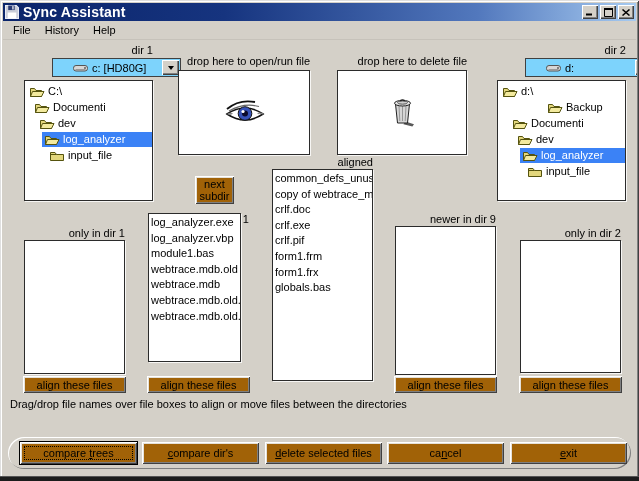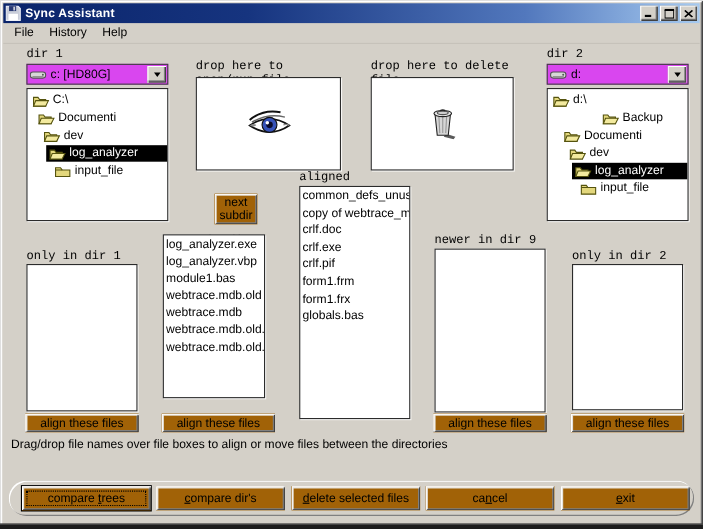--- a/index.html
+++ b/index.html
@@ -6,52 +6,52 @@
   #screen{position:relative;width:639px;height:481px;background:#d4d0c8;overflow:hidden;
     font-family:"Liberation Sans", sans-serif;font-size:11px;color:#000;}
   .window-frame{position:absolute;inset:0;pointer-events:none;
     box-shadow:inset 1px 1px 0 #dfdfdf, inset -1px -1px 0 #404040,
                inset 2px 2px 0 #ffffff, inset -2px -2px 0 #808080;}
   .bottom-strip{position:absolute;left:0;bottom:0;width:639px;height:4px;background:#1c1c1c;border-top:1px solid #555;}
   
   .titlebar{position:absolute;left:3px;top:3px;width:633px;height:18px;display:flex;align-items:center;
     background:linear-gradient(90deg,#0a246a 0%,#16347f 35%,#5278bd 75%,#a6caf0 100%);padding-left:2px;box-sizing:border-box;}
   .app-icon{width:14px;height:14px;margin-right:4px;display:inline-flex;}
-  .title{color:#fff;font-weight:bold;font-size:11px;letter-spacing:.2px;}
+  .title{color:#fff;font-weight:bold;font-size:14px;letter-spacing:.2px;}
   .tb-btns{margin-left:auto;margin-right:2px;display:flex;}
   .tb-btn{width:16px;height:14px;margin-left:2px;background:#d4d0c8;border:0;padding:0;
     display:inline-flex;align-items:center;justify-content:center;
     box-shadow:inset 1px 1px 0 #fff, inset -1px -1px 0 #404040, inset -2px -2px 0 #808080;}
   
   .menubar{position:absolute;left:3px;top:21px;width:633px;height:19px;display:flex;align-items:center;
     padding-left:3px;box-sizing:border-box;border-bottom:1px solid #c6c2ba;}
   .menu-item{padding:2px 7px;}
   
-  .lbl{position:absolute;text-align:left;height:13px;font-family:Liberation Mono, monospace;}
+  .lbl{position:absolute;text-align:right;height:13px;}
   .wbox{position:absolute;background:#fff;border:1px solid #2b2b2b;box-sizing:border-box;
     box-shadow:1px 1px 0 rgba(255,255,255,.8);overflow:hidden;}
   .btn95{position:absolute;background:#a16207;border:0;padding:0;font-family:"Liberation Sans",sans-serif;
     font-size:11px;color:#000;display:flex;align-items:center;justify-content:center;
     box-shadow:inset 1px 1px 0 #fff, inset -1px -1px 0 #404040, inset 2px 2px 0 #e4e0d8, inset -2px -2px 0 #808080;}
   .btn95.default{box-shadow:0 0 0 1px #000, inset 1px 1px 0 #fff, inset -1px -1px 0 #404040,
     inset 2px 2px 0 #e4e0d8, inset -2px -2px 0 #808080;}
   .focus-dots{position:absolute;inset:4px;border:1px dotted #000;pointer-events:none;}
   .mn{text-decoration:underline;}
   
-  .combo{position:absolute;height:19px;background:#d946ef;border:1px solid #404040;box-sizing:border-box;
-    display:flex;align-items:center;padding-left:2px;}
+  .combo{position:absolute;height:19px;background:#7dd3fc;border:1px solid #404040;box-sizing:border-box;
+    display:flex;align-items:center;padding-left:20px;margin-left:28px;}
   .combo-text{margin-left:3px;flex:1;white-space:nowrap;overflow:hidden;}
   .combo-arrow{width:17px;height:15px;margin-right:1px;background:#d4d0c8;display:flex;align-items:center;justify-content:center;
     box-shadow:inset 1px 1px 0 #fff, inset -1px -1px 0 #404040, inset -2px -2px 0 #808080;}
   .arr{width:0;height:0;border-left:3.5px solid transparent;border-right:3.5px solid transparent;border-top:4px solid #000;}
   
   .tree{padding-top:2px;}
   .tree-row{height:16px;display:flex;align-items:center;}
   .tree-hl{display:flex;align-items:center;gap:3px;padding:0 2px;height:15px;white-space:nowrap;}
-  .tree-hl.selected{flex:1;background:#000000;color:#fff;}
+  .tree-hl.selected{flex:1;background:#3b82f6;color:#fff;}
   .ticon{display:inline-flex;flex:0 0 auto;}
   
   .list{padding:1px 0 0 2px;}
   .list-item{line-height:15.6px;white-space:nowrap;overflow:hidden;}
   .drop-icon{position:absolute;}
   .hint{position:absolute;left:10px;top:398px;}
   .panel{position:absolute;left:8px;top:437px;width:623px;height:32px;
     box-shadow:inset 1px 1px 0 #fff, inset -1px -1px 0 #808080;border-radius:16px;}
   .action-btn{top:5px;width:117px;height:22px;}
   .align-btn{width:103px;height:17px;top:376px;}

